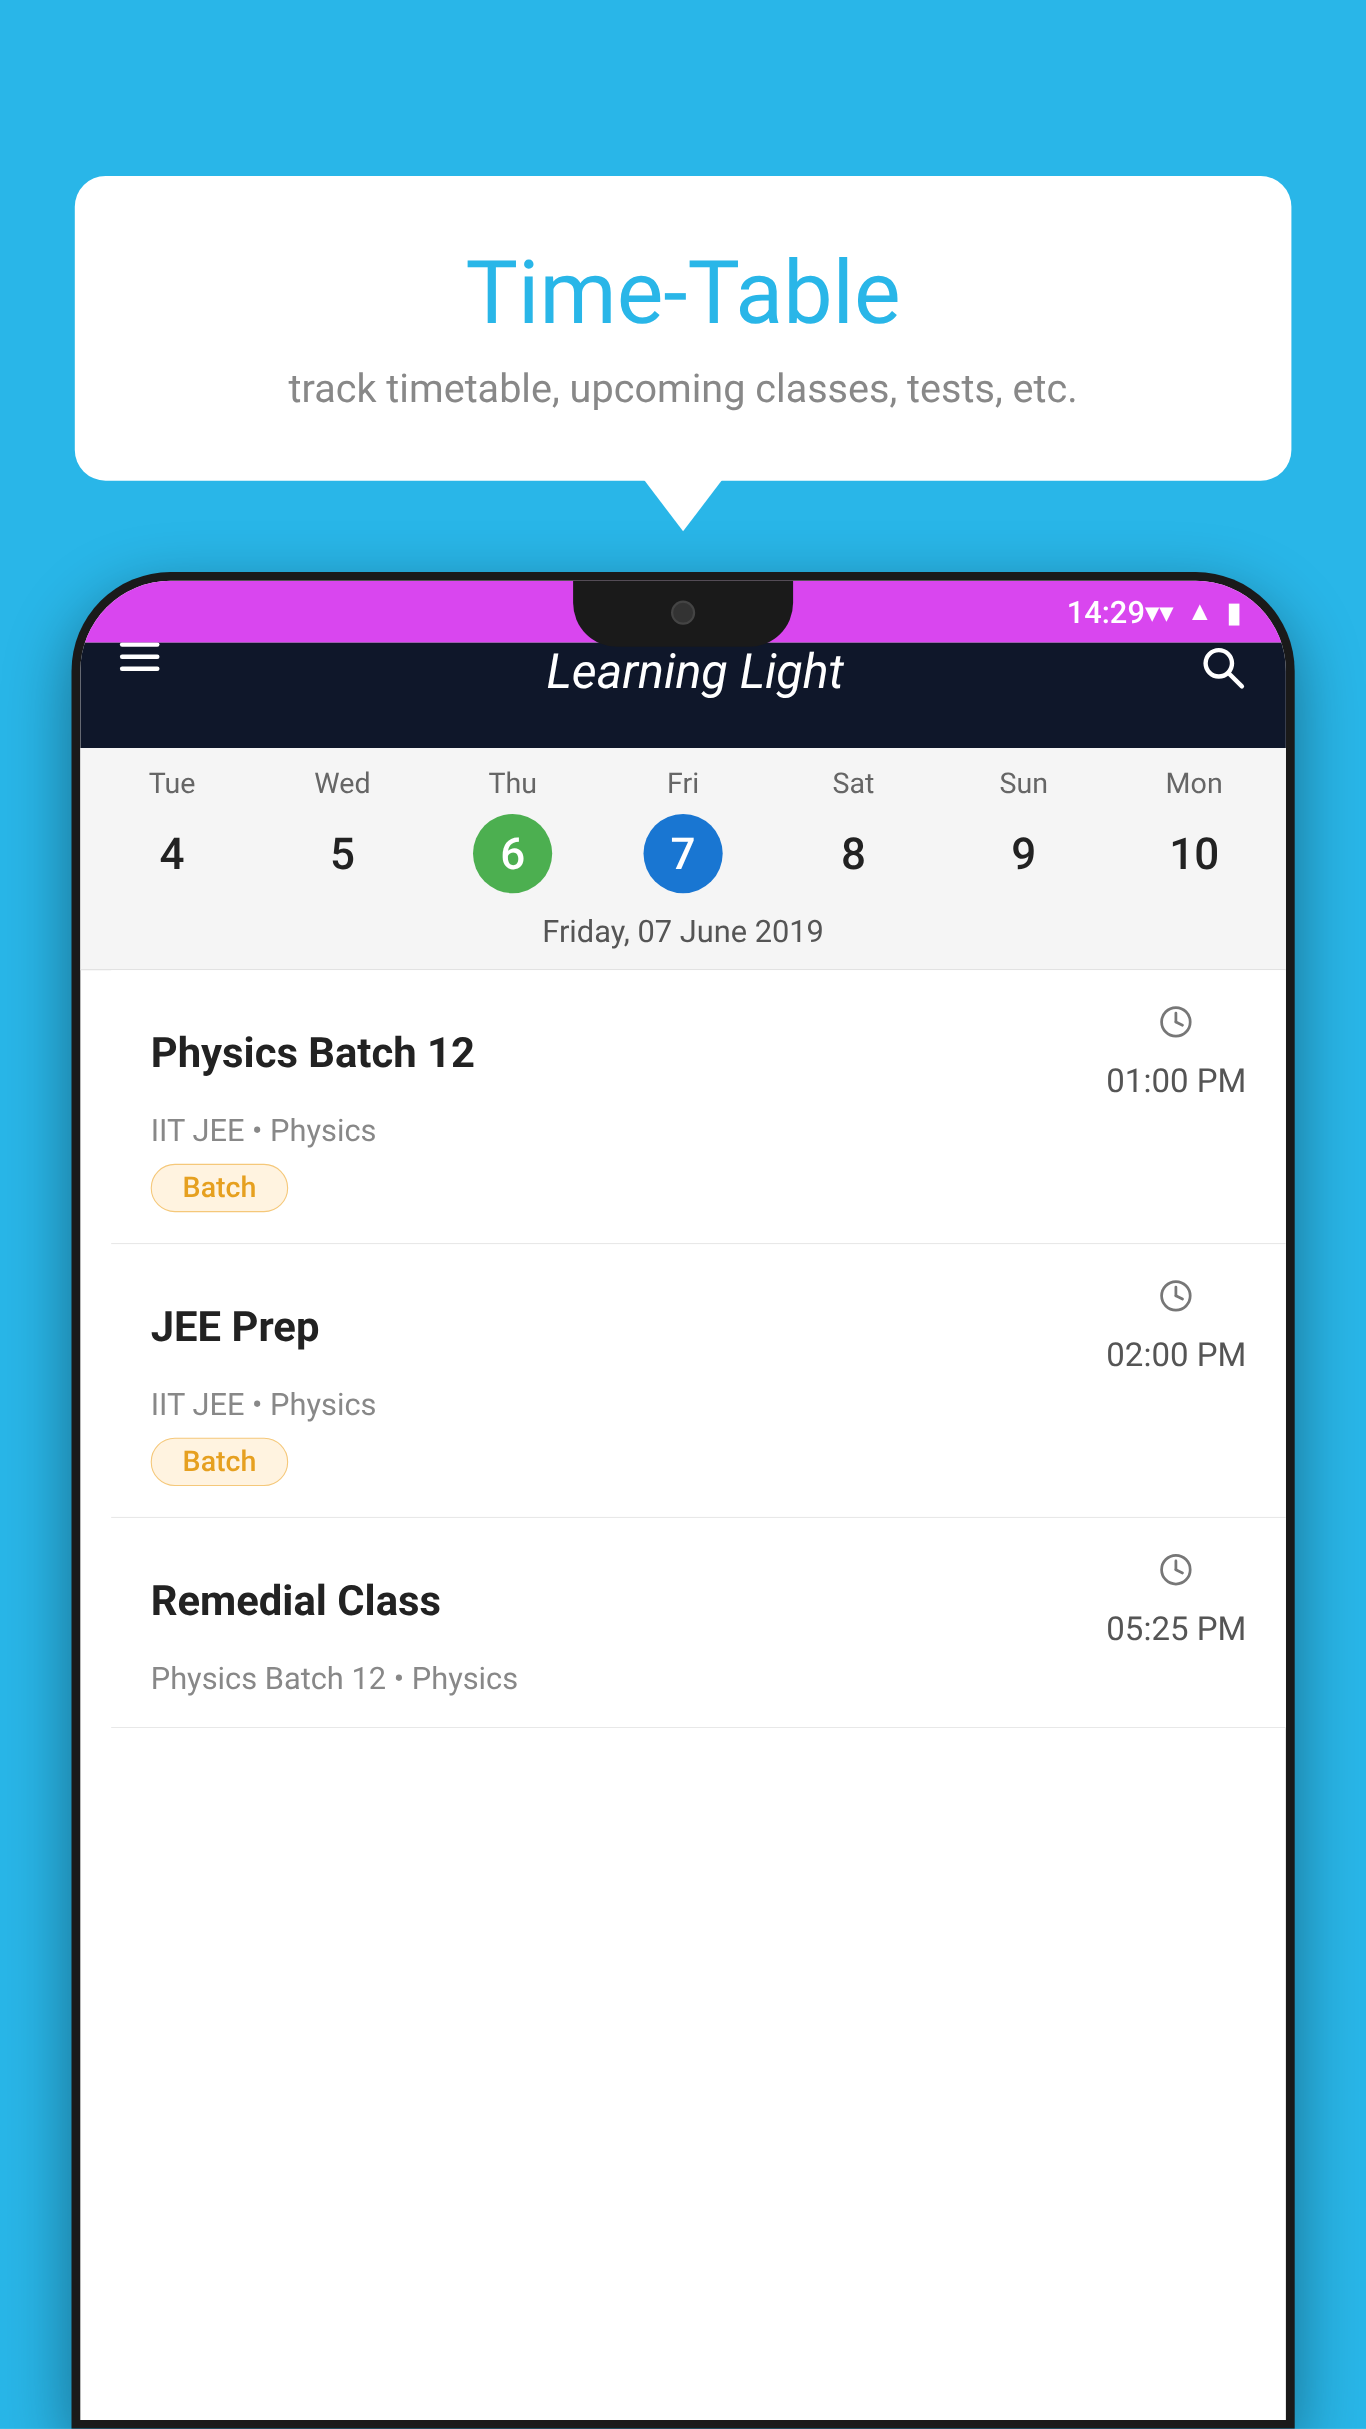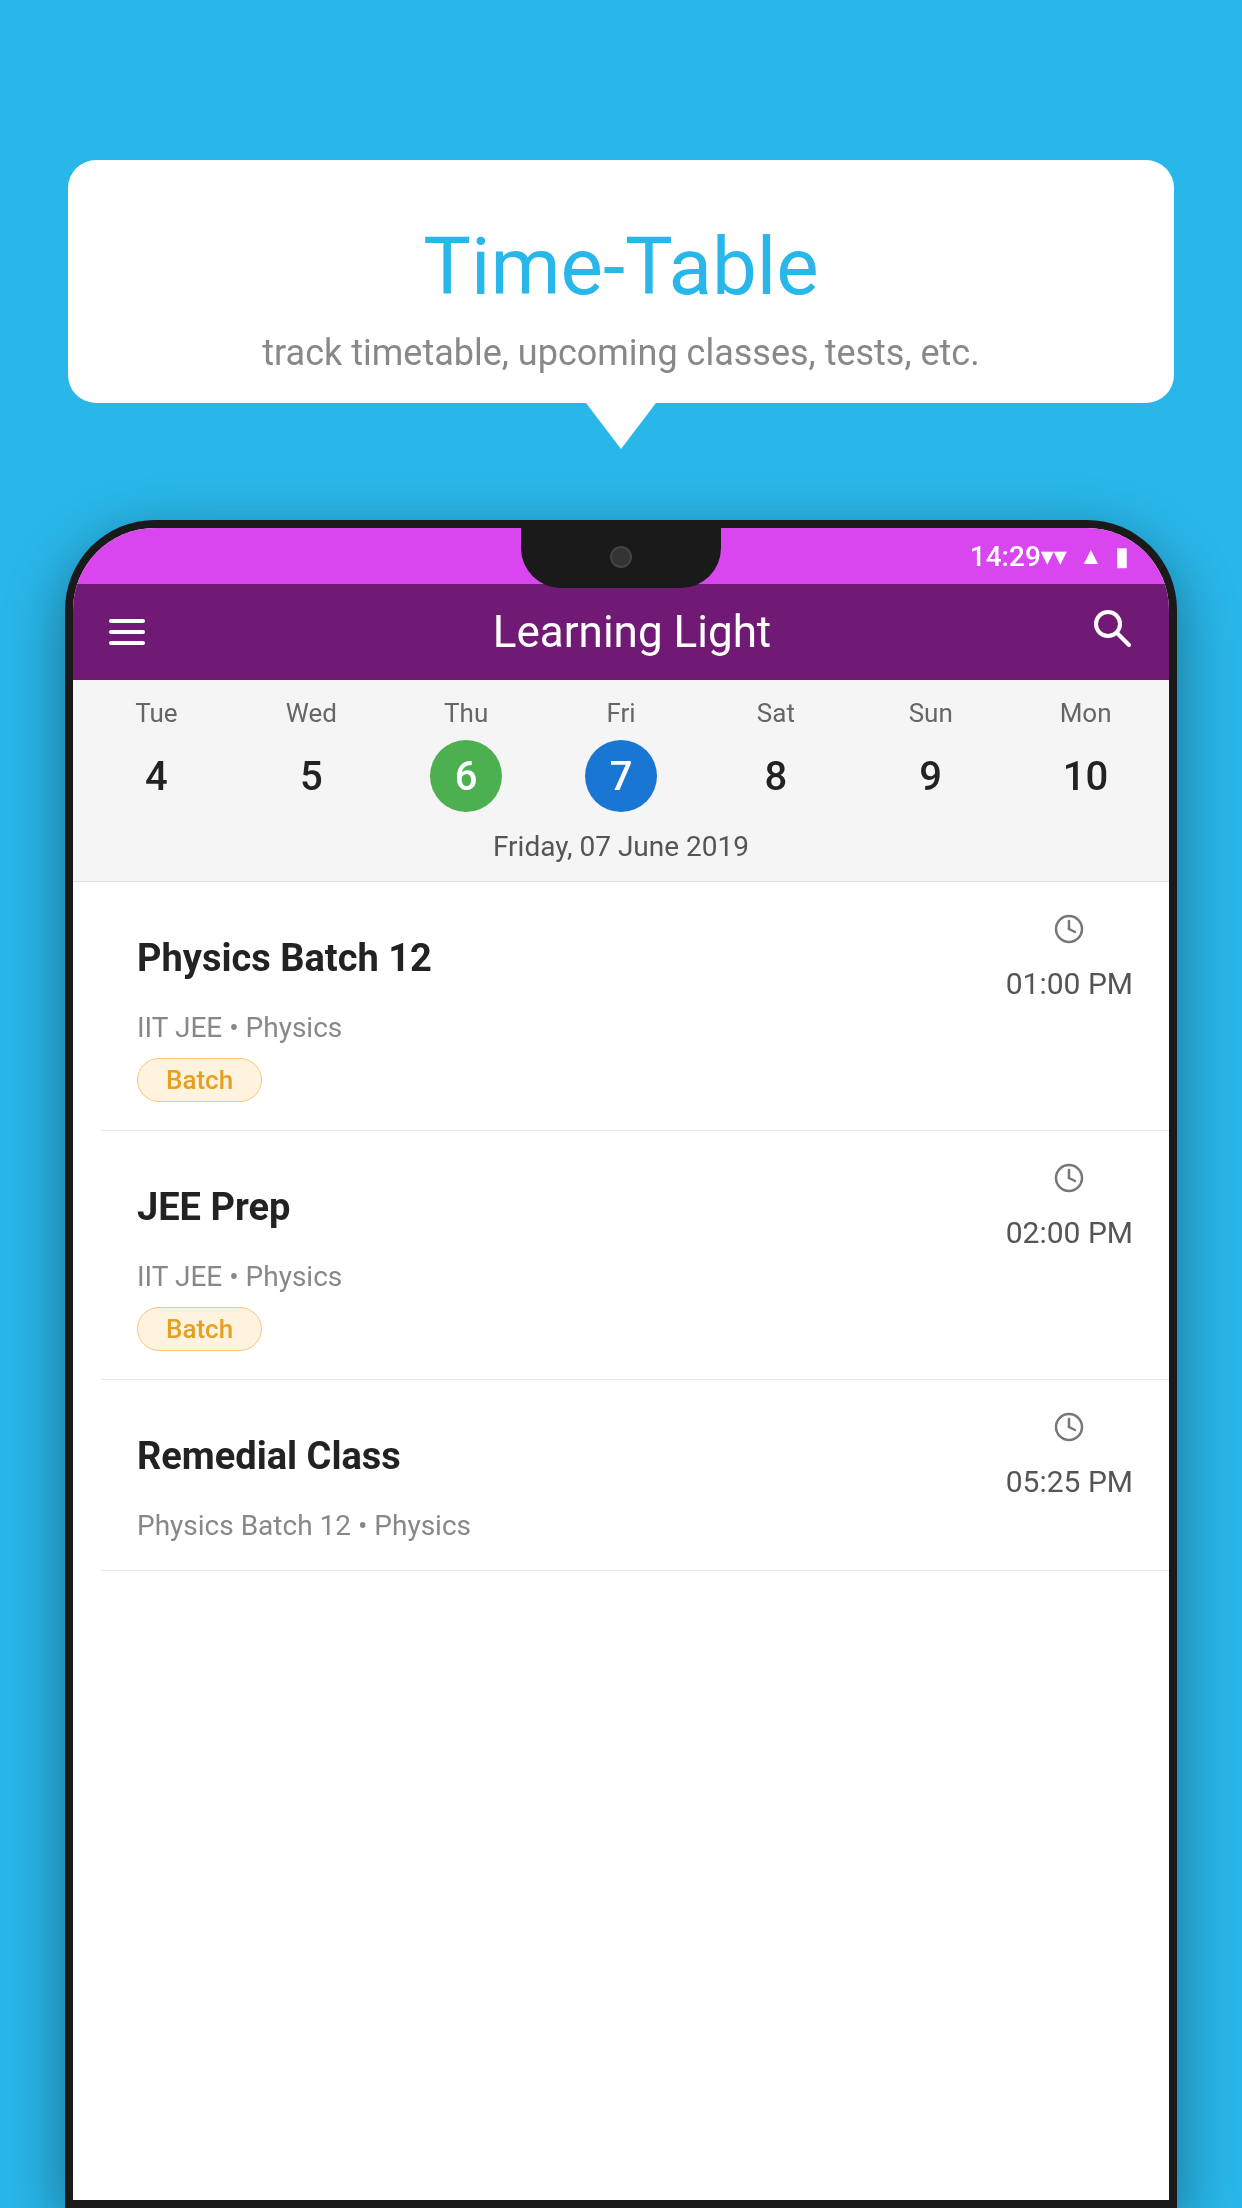--- a/index.html
+++ b/index.html
@@ -15,21 +15,21 @@
     }
 
     
     .tooltip-card {
       position: absolute;
       top: 160px;
       left: 68px;
       right: 68px;
       background: white;
       border-radius: 28px;
-      padding: 60px 50px 29px;
+      padding: 60px 50px 63px;
       text-align: center;
     }
 
     .tooltip-card::after {
       content: '';
       position: absolute;
       bottom: -46px;
       left: 50%;
       transform: translateX(-50%);
       width: 0;
@@ -118,26 +118,27 @@
     }
 
     .status-icons {
       display: flex;
       align-items: center;
       gap: 12px;
     }
 
     
     .app-bar {
-      background: #701a75;
+      background: #0f172a;
       height: 96px;
       display: flex;
-      align-items: center;
+      align-items: flex-start;
       padding: 0 36px;
       position: relative;
+      font-style: italic;
     }
 
     .hamburger-icon {
       color: white;
       font-size: 32px;
       display: flex;
       flex-direction: column;
       gap: 7px;
       cursor: pointer;
       margin-right: 30px;

